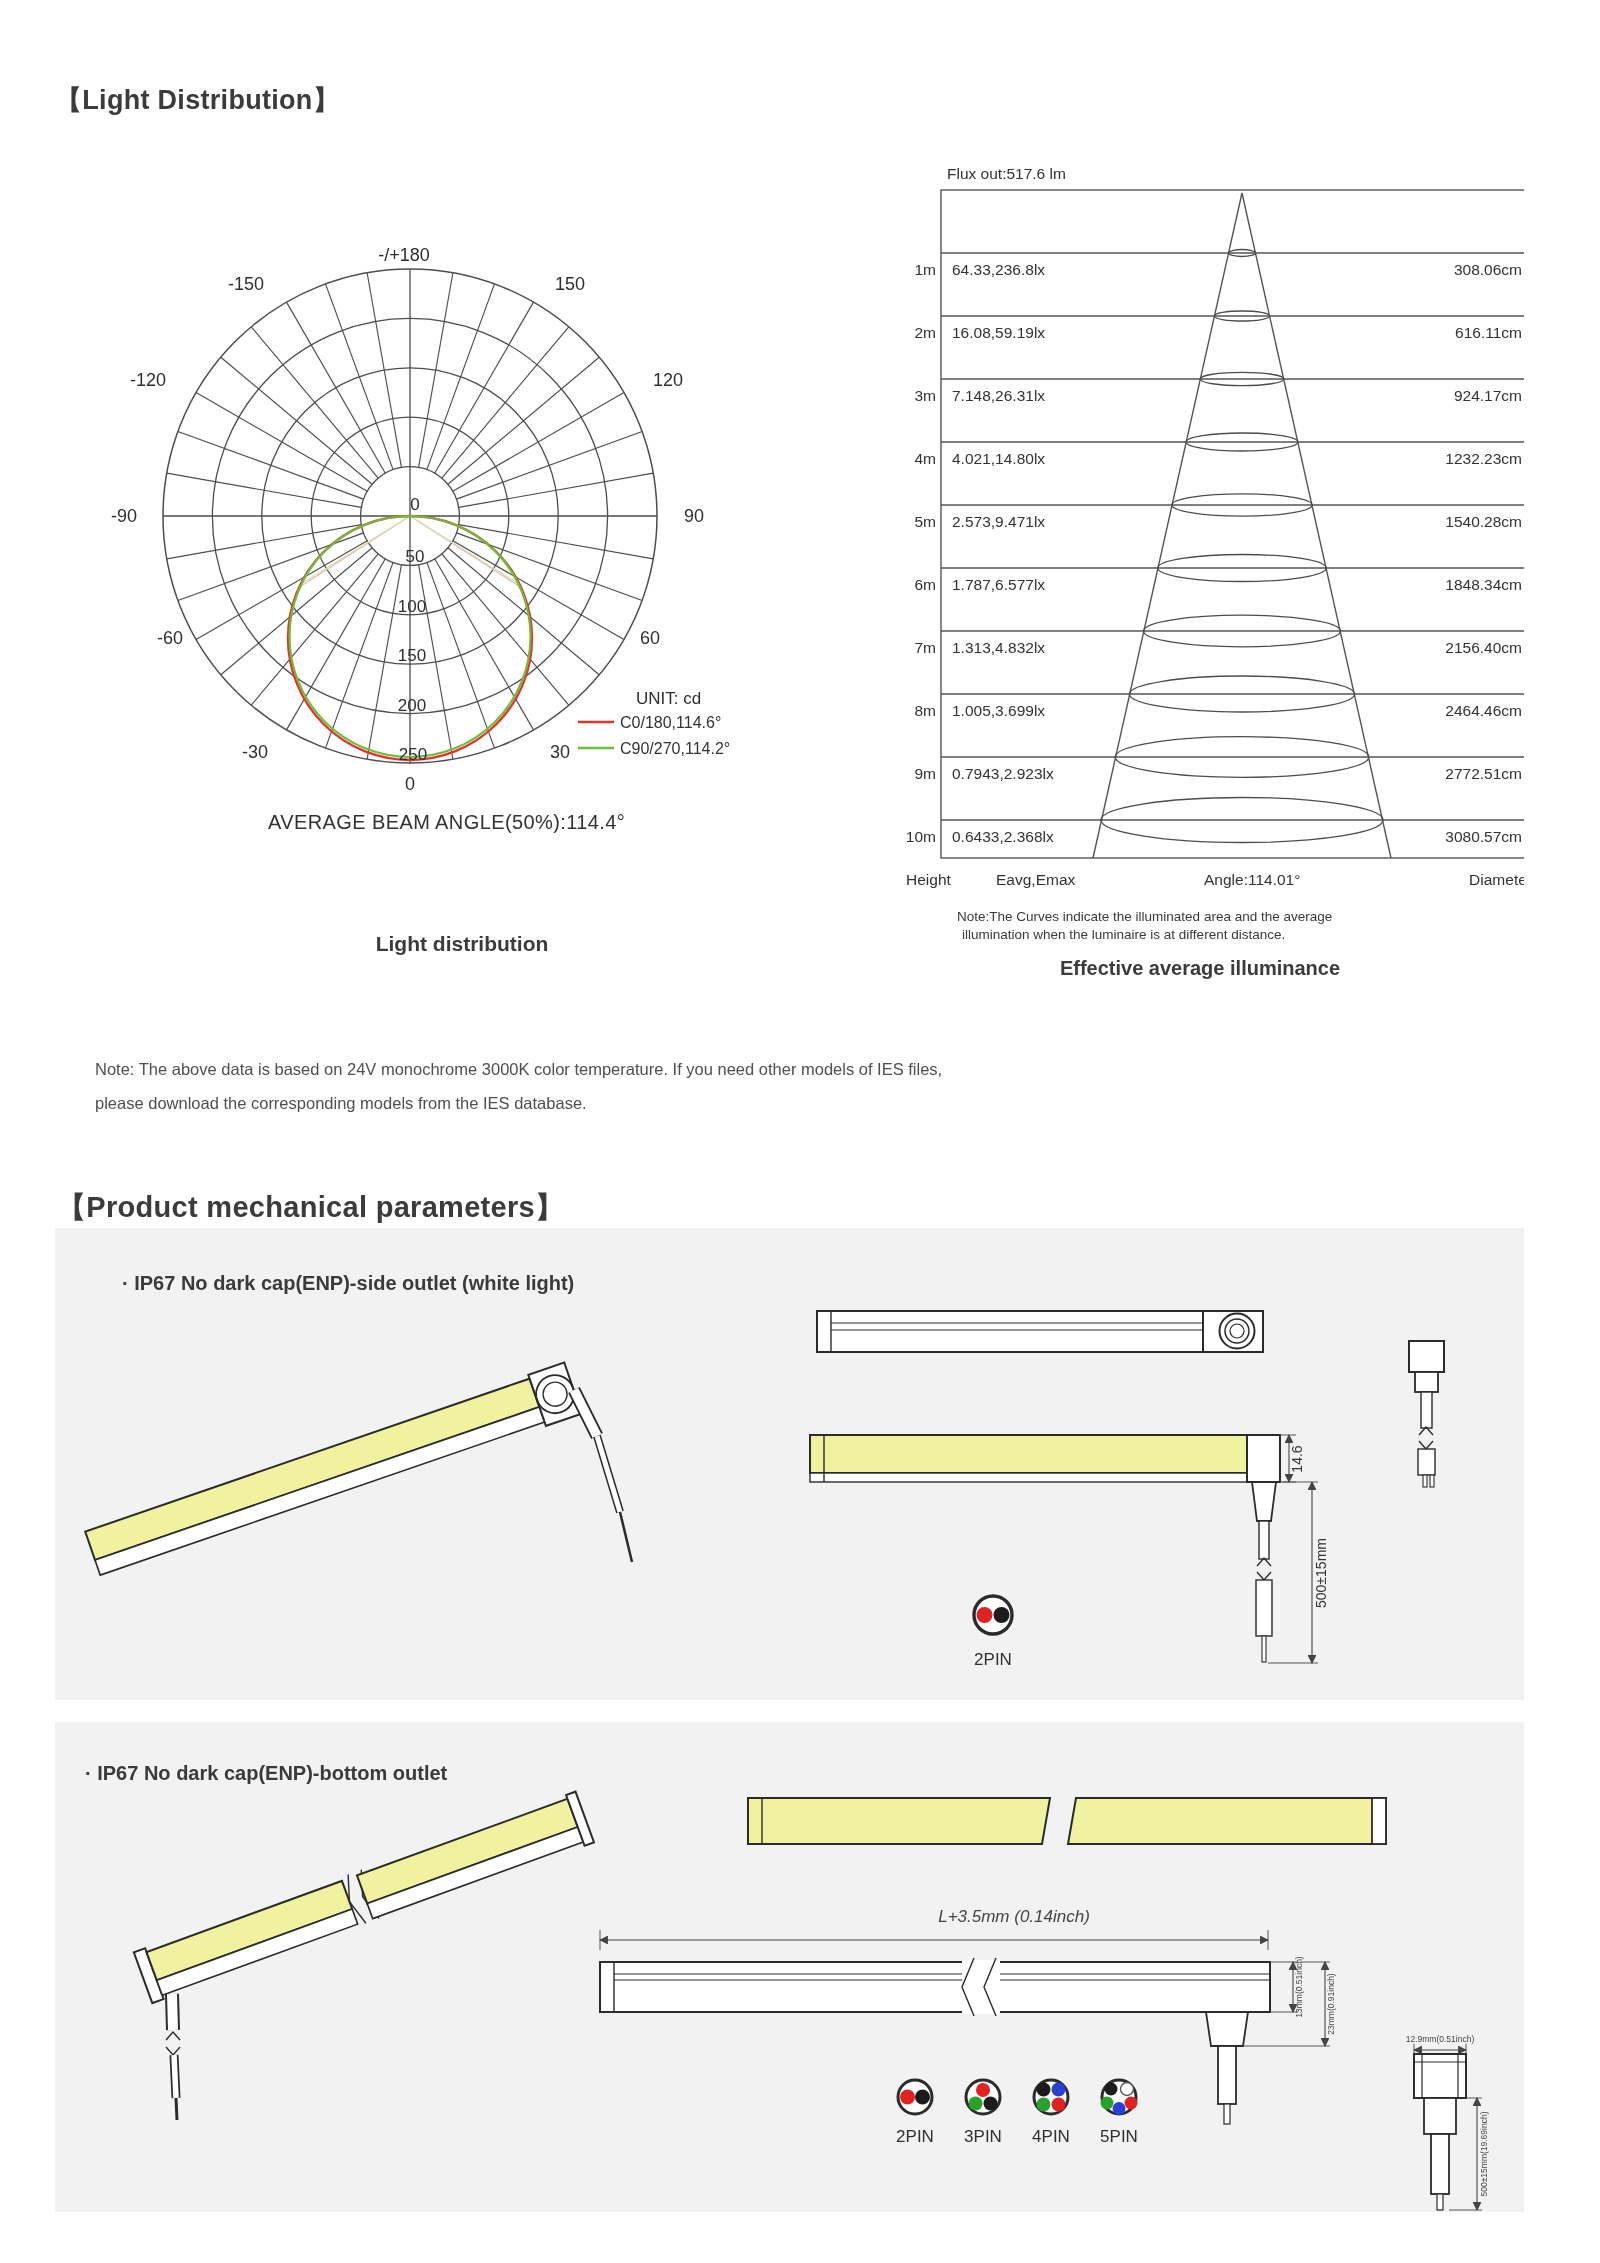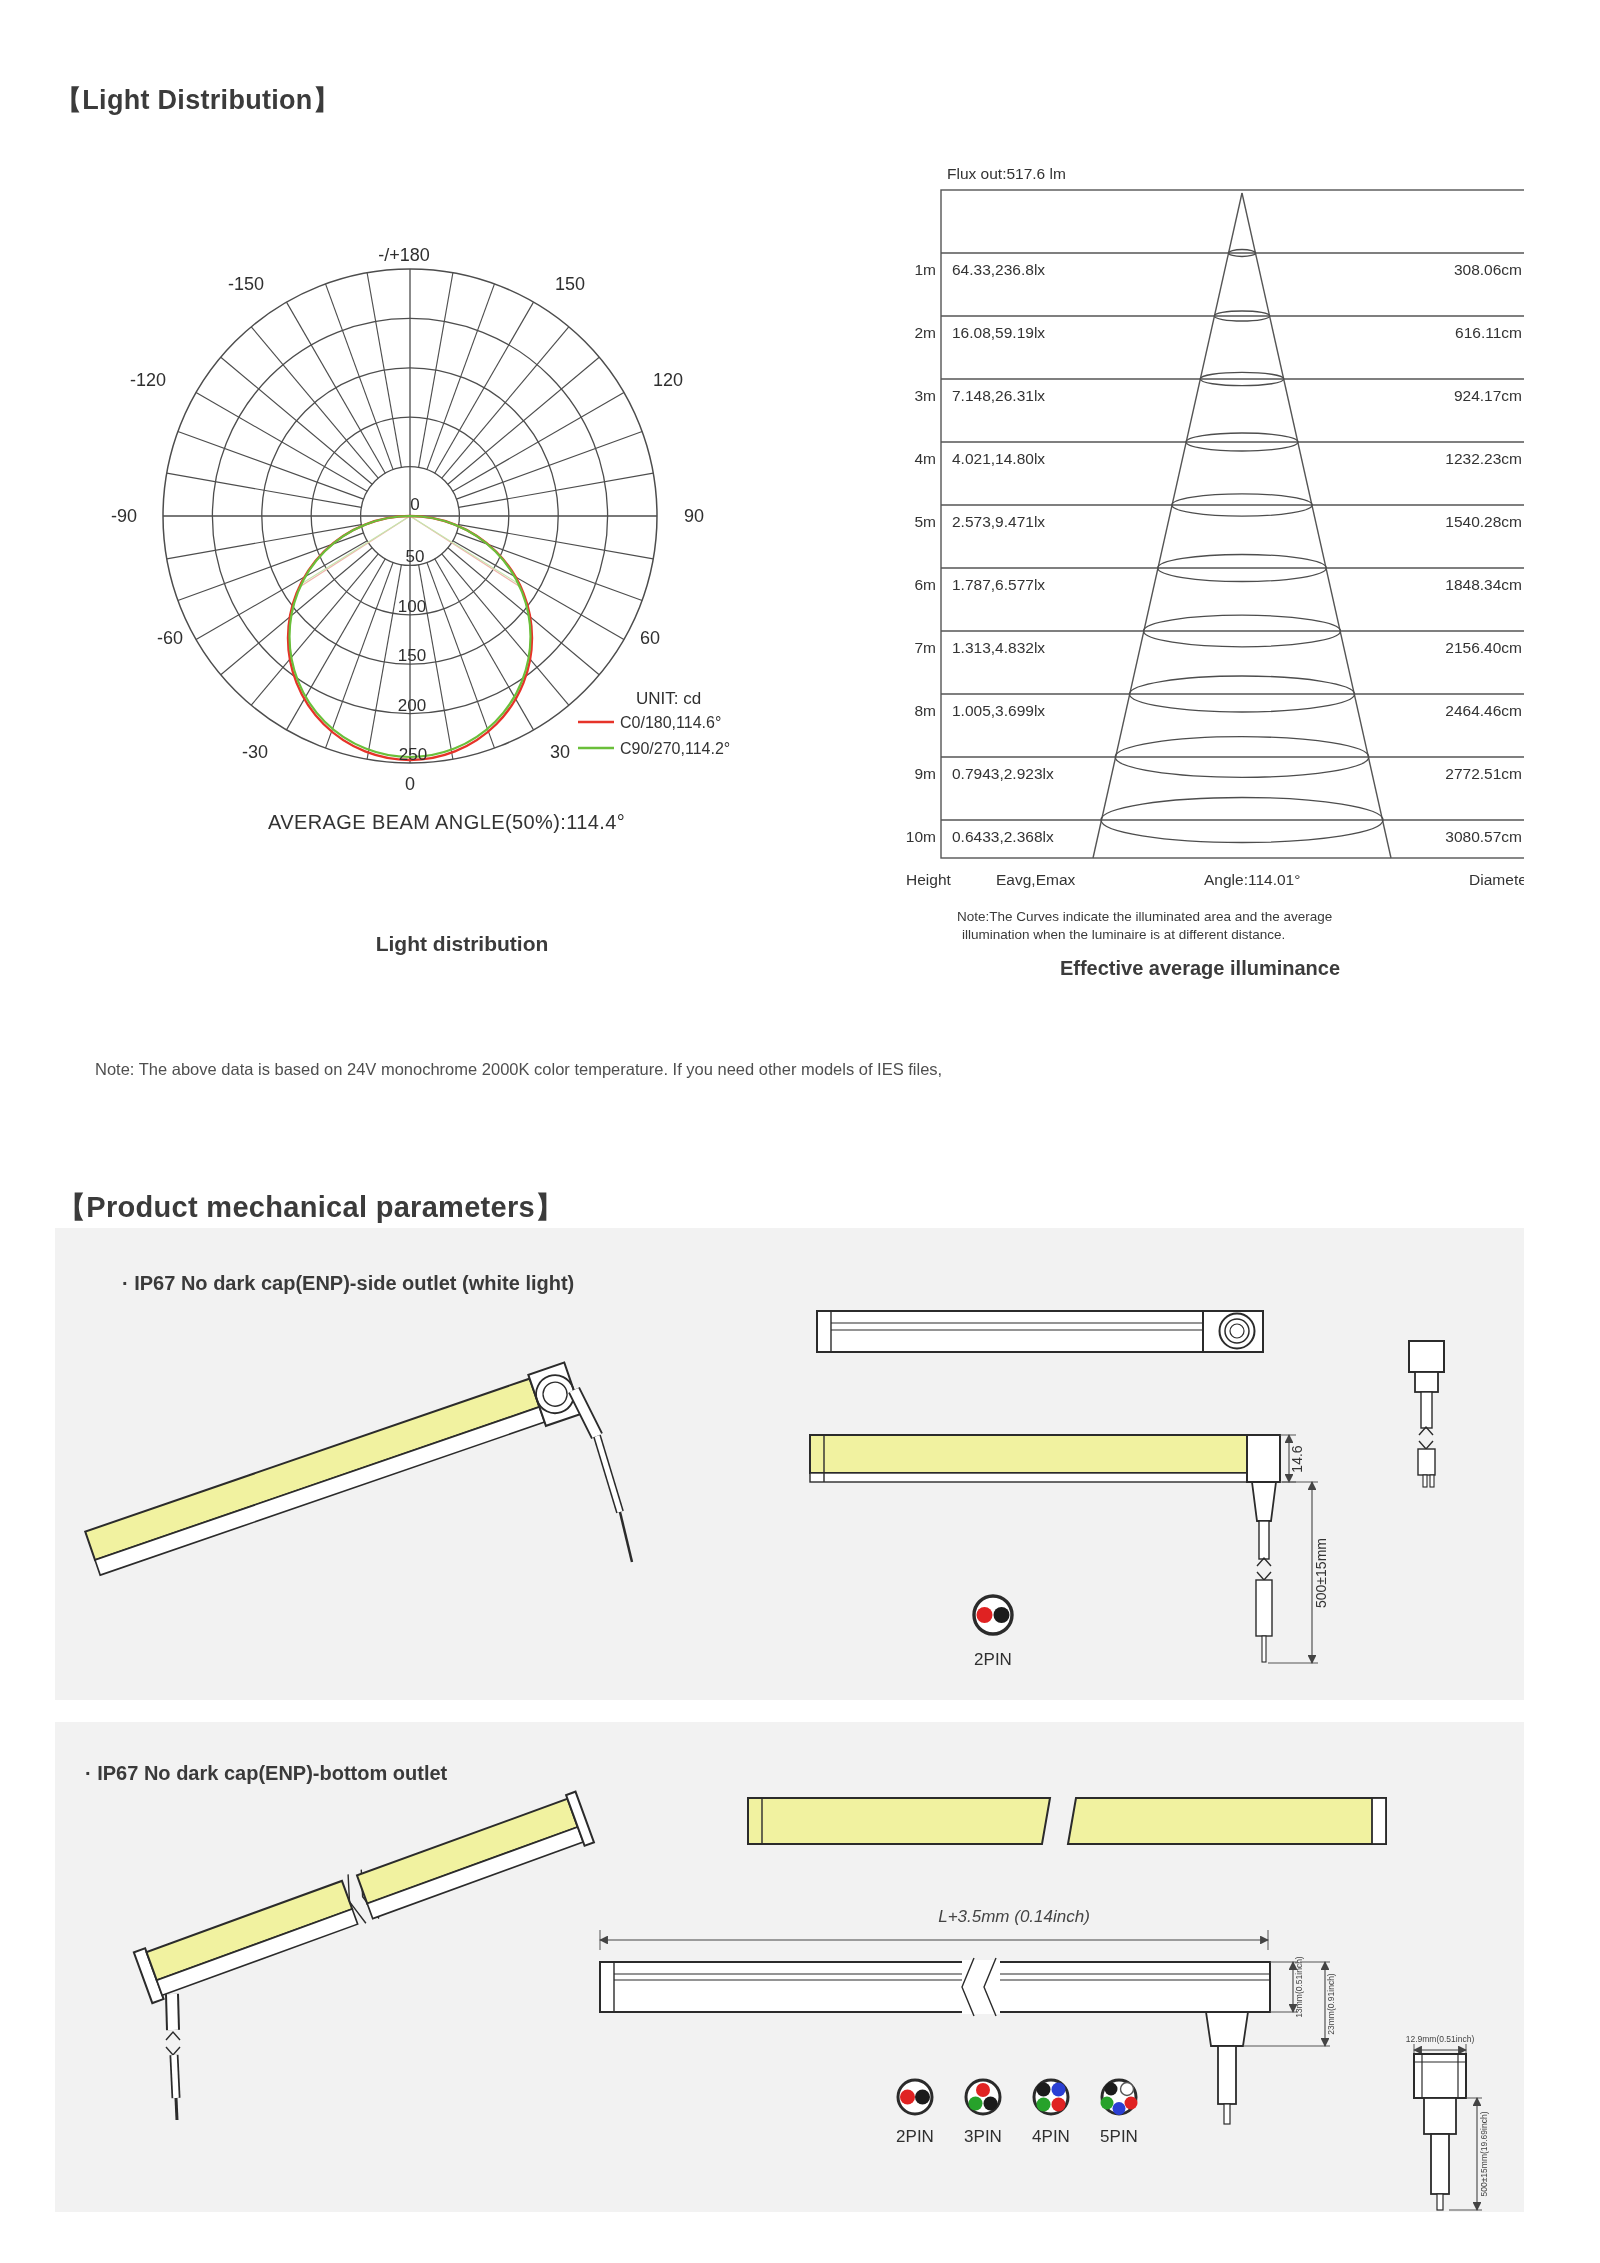--- a/index.html
+++ b/index.html
@@ -214,21 +214,22 @@
       <text x="996" y="885" class="t15">Eavg,Emax</text>
       <text x="1204" y="885" class="t15">Angle:114.01°</text>
       <text x="1532" y="885" class="t15 end">Diameter</text>
     </g>
     <text x="957" y="921" class="t13">Note:The Curves indicate the illuminated area and the average</text>
     <text x="962" y="939" class="t13">illumination when the luminaire is at different distance.</text>
     <text x="1200" y="975" class="cap2 mid">Effective average illuminance</text>
   </svg>
 
   <div class="abs footnote" style="left:95px;top:1052px;width:1220px;">
-    <div>Note: The above data is based on 24V monochrome 2000K color temperature. If you need other models of IES files,</div>
+    <div>Note: The above data is based on 24V monochrome 3000K color temperature. If you need other models of IES files,</div>
+    <div>please download the corresponding models from the IES database.</div>
   </div>
 
   <div class="abs h1b" style="left:57px;top:1188px;">【Product mechanical parameters】</div>
 
   <svg class="abs" style="left:55px;top:1228px;" width="1490" height="472" viewBox="55 1228 1490 472">
     <defs>
       <marker id="ahp1" viewBox="0 0 10 10" refX="9" refY="5" markerWidth="8" markerHeight="8" orient="auto-start-reverse">
           <path d="M0 0L10 5L0 10z" fill="#444"></path>
         </marker>
     </defs>

